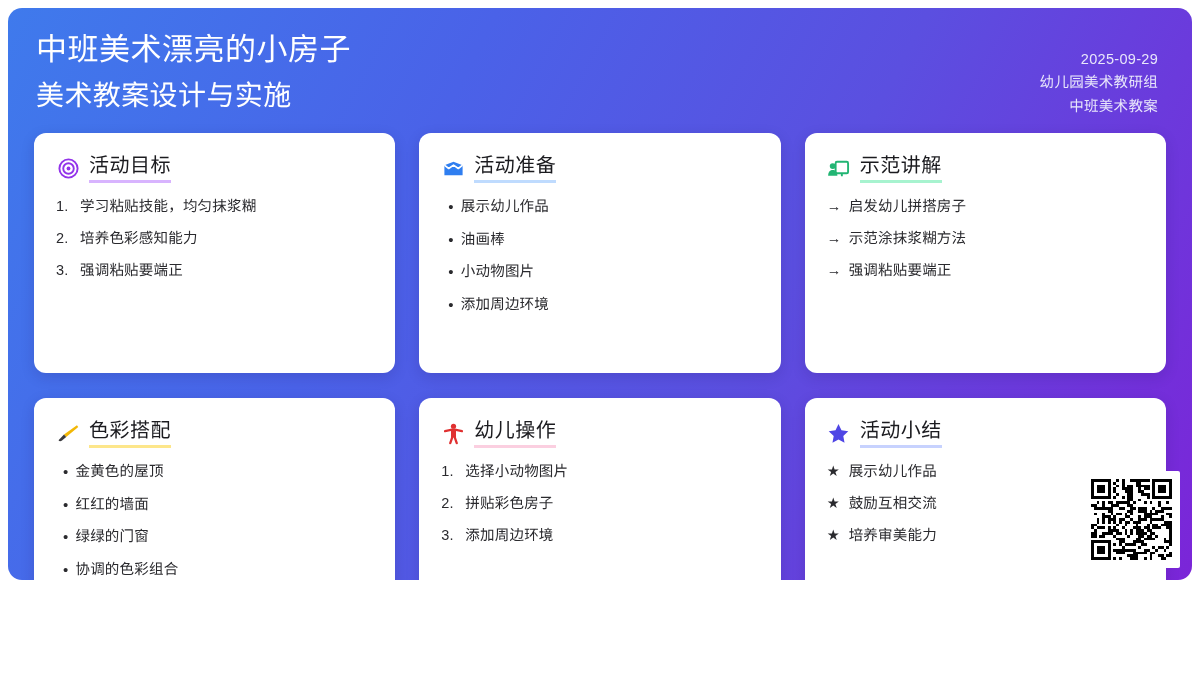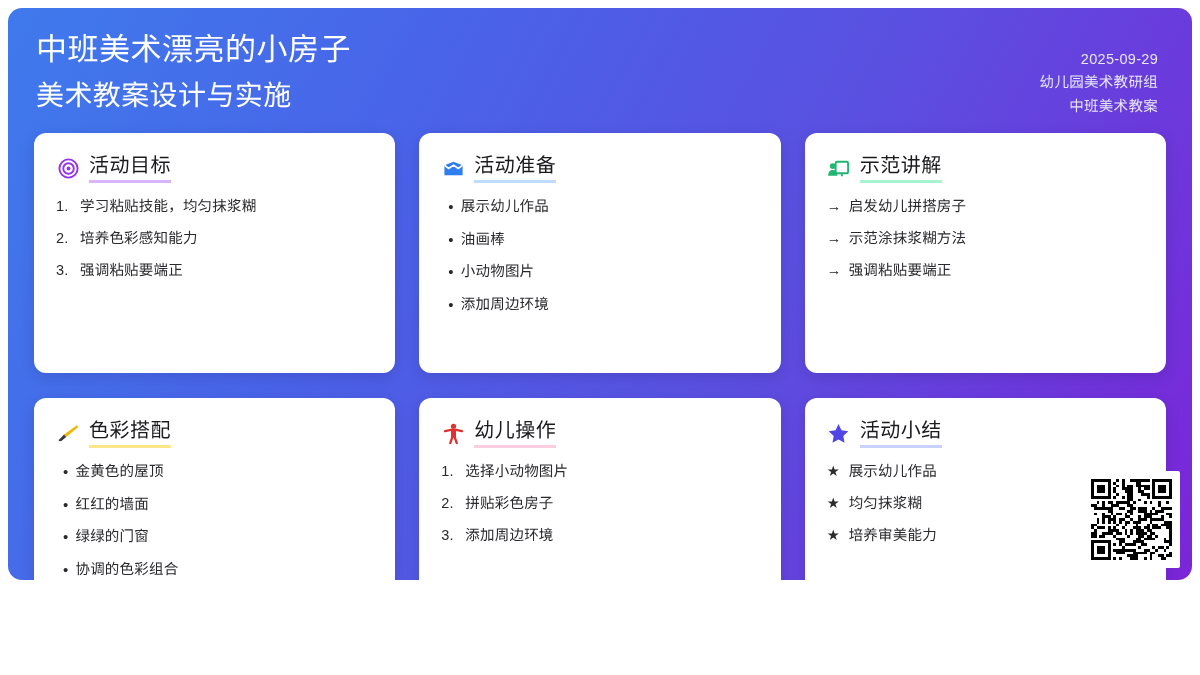--- a/index.html
+++ b/index.html
@@ -319,21 +319,21 @@
             </span>
             <span class="card-title" style="border-bottom-color: rgb(199, 210, 254); text-align: center;">活动小结</span>
           </div>
           <ul class="card-list">
             <li>
               <span class="li-marker star">★</span>
               <span>展示幼儿作品</span>
             </li>
             <li>
               <span class="li-marker star">★</span>
-              <span>均匀抹浆糊</span>
+              <span>鼓励互相交流</span>
             </li>
             <li>
               <span class="li-marker star">★</span>
               <span>培养审美能力</span>
             </li>
           </ul>
         </div>
       </div>
 
     <div class="qr-wrap">

